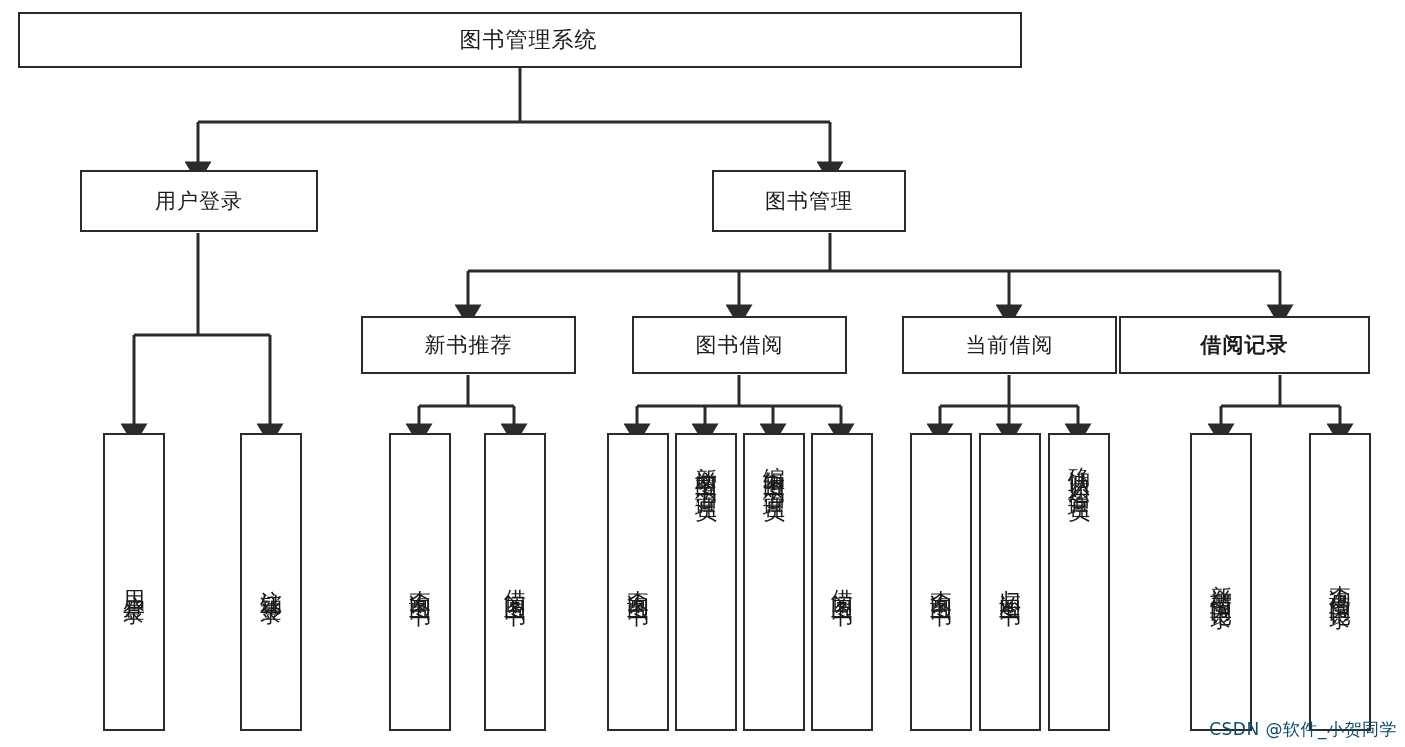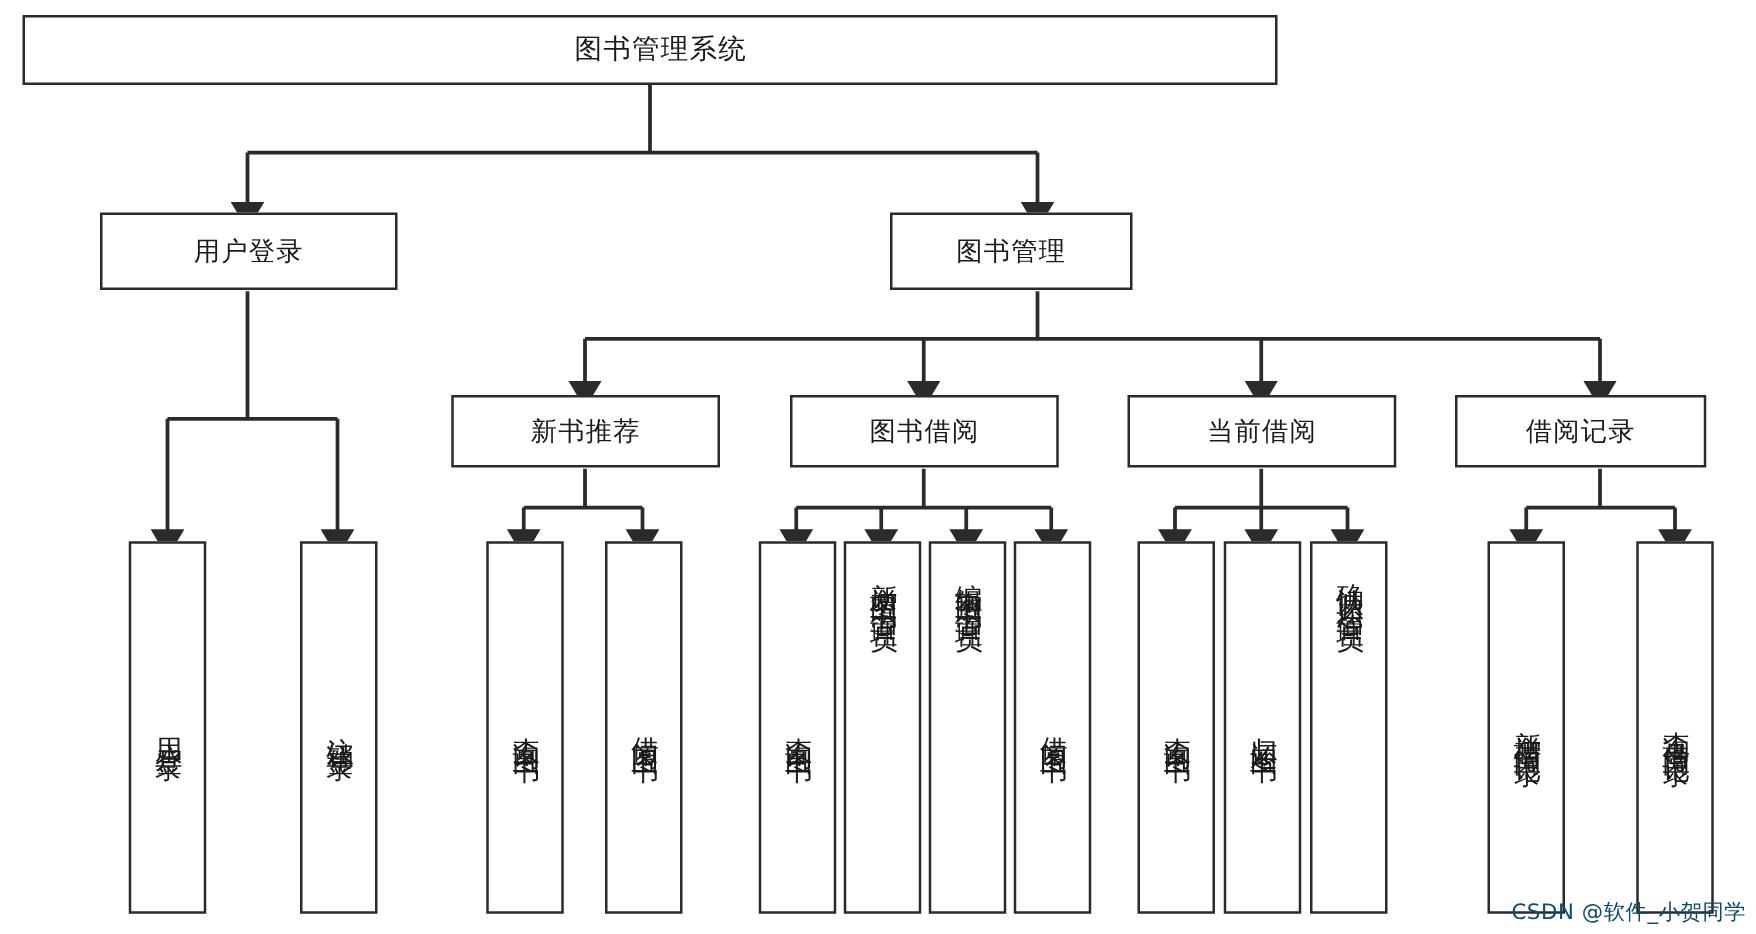--- a/index.html
+++ b/index.html
@@ -147,21 +147,21 @@
 
   <div class="node horizontal" style="left:361px; top:316px; width:215px; height:58px;">
     <span class="node-label">新书推荐</span>
   </div>
   <div class="node horizontal" style="left:632px; top:316px; width:215px; height:58px;">
     <span class="node-label">图书借阅</span>
   </div>
   <div class="node horizontal" style="left:902px; top:316px; width:215px; height:58px;">
     <span class="node-label">当前借阅</span>
   </div>
-  <div class="node horizontal" style="left:1164px; top:316px; width:201px; height:58px;">
+  <div class="node horizontal" style="left:1119px; top:316px; width:251px; height:58px;font-weight:bold;">
     <span class="node-label">借阅记录</span>
   </div>
 
   <div class="node vertical midset" style="left:103px; top:433px; width:62px; height:298px;">
     <span class="node-label">用户登录</span>
   </div>
   <div class="node vertical midset" style="left:240px; top:433px; width:62px; height:298px;">
     <span class="node-label">注销登录</span>
   </div>
 

